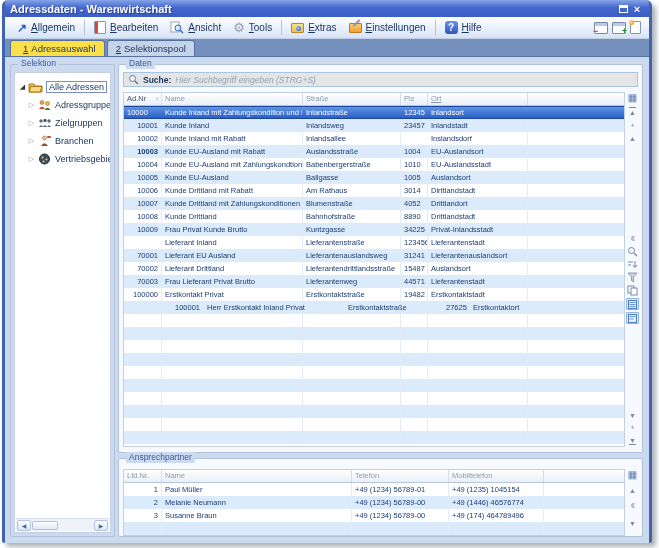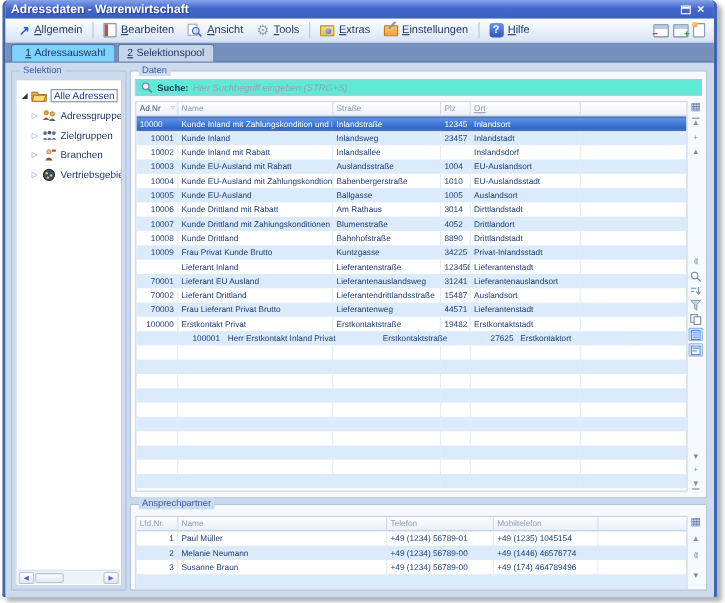--- a/index.html
+++ b/index.html
@@ -52,21 +52,21 @@
   .doc-ico{ position:relative; width:11px; height:13px; background:#fff; border:1px solid #8a97a8;
     border-radius:1px; margin:0 2px; }
   .doc-ico i{ position:absolute; left:-2px; top:-2px; width:5px; height:5px; border-radius:50%;
     background:radial-gradient(circle at 35% 35%, #ffd890, #e88818); }
 
   
   .tabstrip{ height:18px; background:#7590bd; border-bottom:1px solid #54719f;
     display:flex; align-items:flex-end; padding:2px 0 0 5px; gap:2px; }
   .tab{ height:16px; padding:2px 8px 0; font-size:9.5px; color:#17335e; white-space:nowrap;
     border:1px solid #54719f; border-bottom:none; border-radius:3px 3px 0 0; background:#c6d4ea; }
-  .tab.active{ background:#7dd3fc;padding-left:12px; }
+  .tab.active{ background:#fde047;padding-left:12px; }
   .tab-num{ text-decoration:underline; margin-right:3px; }
 
   
   .content{ position:relative; height:486px; background:#ccdaef; }
   .groupbox{ position:absolute; border:1px solid #b2c1d9; border-radius:2px; }
   .legend{ position:absolute; top:-7px; left:7px; padding:0 3px; font-size:8.5px;
     color:#3c5a9c; background:#ccdaef; line-height:11px; white-space:nowrap; }
 
   
   .gb-selektion{ left:5px; top:7px; width:105px; bottom:6px; }
@@ -83,21 +83,21 @@
     border-top:1px solid #d8e0ec; display:flex; align-items:center; }
   .hs-btn{ width:14px; height:11px; margin:0 1px; background:linear-gradient(#fdfeff,#dde7f5);
     border:1px solid #b4c3da; border-radius:2px; color:#4a6aa0; font-size:6px;
     display:flex; align-items:center; justify-content:center; }
   .hs-thumb{ width:26px; height:9px; background:linear-gradient(#fdfeff,#dde7f5);
     border:1px solid #b4c3da; border-radius:2px; }
   .hs-spacer{ flex:1; }
 
   
   .gb-daten{ left:113px; top:7px; right:6px; height:389px; background:#f6f9fd; }
-  .search-bar{ position:absolute; top:7px; left:4px; right:4px; height:15px; background:#5eead4;
+  .search-bar{ position:absolute; top:7px; left:4px; right:4px; height:15px; background:#e5e5e5;
     border:1px solid #a9c4e4; display:flex; align-items:center; padding:0 4px; gap:4px; }
   .search-label{ font-size:8.5px; font-weight:bold; color:#17335e; }
   .search-bar input{ flex:1; border:none; outline:none; font-family:"Liberation Sans",sans-serif;
     font-size:8.5px; background:transparent; color:#5a6a84; }
   .search-bar input::placeholder{ color:#98a2b4; font-style:italic; opacity:1; }
 
   .grid{ position:absolute; background:#fff; border:1px solid #c4d0e2; overflow:hidden; }
   #daten-grid{ top:27px; left:4px; right:17px; bottom:5px; }
   .grid-header{ display:flex; height:13px; background:linear-gradient(#ffffff,#e9eff8);
     border-bottom:1px solid #b8c6da; color:#8d9bb2; font-size:7.5px; }
@@ -305,21 +305,21 @@
           </div>
           <div class="grid-row">
             <div class="gc num" style="width: 38px;">10002</div>
             <div class="gc" style="width: 141px;">Kunde Inland mit Rabatt</div>
             <div class="gc" style="width: 98px;">Inlandsallee</div>
             <div class="gc" style="width: 27px; margin-top: 32px;">12367</div>
             <div class="gc" style="width: 100px;">Inslandsdorf</div>
             <div class="gc flex"></div>
           </div>
           <div class="grid-row stripe">
-            <div class="gc num" style="width: 38px;">10003</div>
+            <div class="gc num" style="width: 38px; font-weight: bold;">10003</div>
             <div class="gc" style="width: 141px;">Kunde EU-Ausland mit Rabatt</div>
             <div class="gc" style="width: 98px;">Auslandsstraße</div>
             <div class="gc" style="width: 27px;">1004</div>
             <div class="gc" style="width: 100px;">EU-Auslandsort</div>
             <div class="gc flex"></div>
           </div>
           <div class="grid-row">
             <div class="gc num" style="width: 38px;">10004</div>
             <div class="gc" style="width: 141px;">Kunde EU-Ausland mit Zahlungskondtionen</div>
             <div class="gc" style="width: 98px;">Babenbergerstraße</div>

